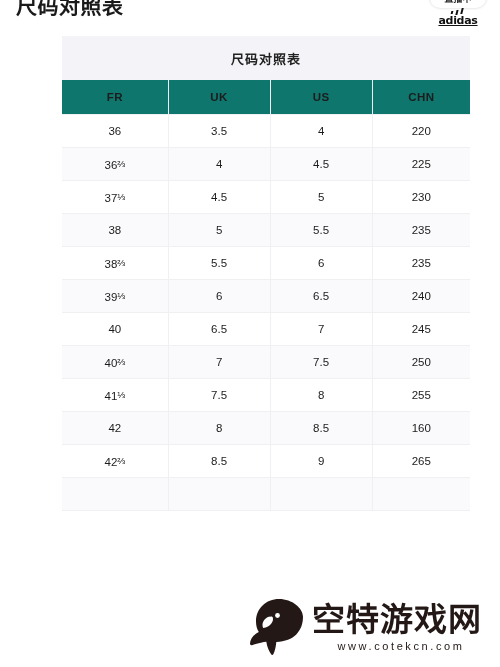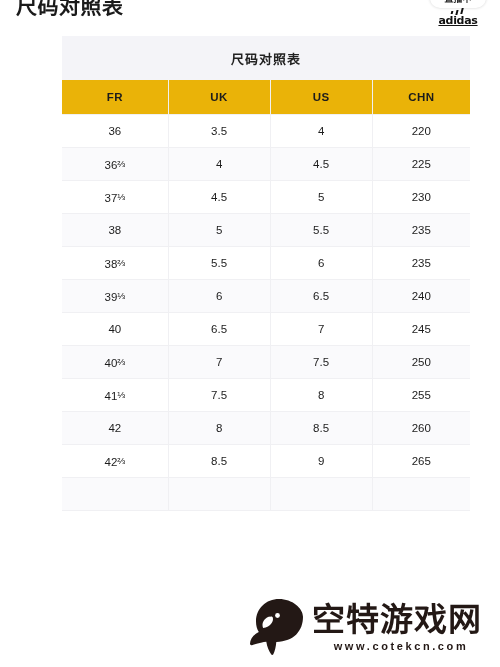--- a/index.html
+++ b/index.html
@@ -123,21 +123,21 @@
     text-align: center;
     font-size: 11.5px;
     color: #1c1c1c;
     height: 32px;
     padding: 0;
     border-right: 1px solid #f0f0f3;
     border-bottom: 1px solid #f0f0f3;
     font-weight: 400;
   }
   .size-table th {
-    background: #eab308;
+    background: #0f766e;
     font-weight: 600;
     height: 34px;
     letter-spacing: .4px;
   }
   .size-table td:last-child,
   .size-table th:last-child { border-right: none; }
 
   .size-table tbody tr:nth-child(odd)  td { background: #ffffff; }
   .size-table tbody tr:nth-child(even) td { background: #fafafc; }
 
@@ -177,21 +177,21 @@
   .wm-cn {
     font-size: 33px;
     font-weight: 700;
     color: #231815;
     letter-spacing: 1px;
     white-space: nowrap;
   }
   .wm-url {
     margin-top: 5px;
     font-size: 11px;
-    font-weight: 700;
+    font-weight: 400;
     color: #231815;
     letter-spacing: 2.6px;
     white-space: nowrap;
     text-align: center;
     padding-right: 4px;
   }
 </style>
 </head>
 <body>
 
@@ -281,21 +281,21 @@
       <tr>
         <td>41<span class="frac">⅓</span></td>
         <td>7.5</td>
         <td>8</td>
         <td>255</td>
       </tr>
       <tr>
         <td>42</td>
         <td>8</td>
         <td>8.5</td>
-        <td>260</td>
+        <td>160</td>
       </tr>
       <tr>
         <td>42<span class="frac">⅔</span></td>
         <td>8.5</td>
         <td>9</td>
         <td>265</td>
       </tr>
       <tr>
         <td></td>
         <td></td>

